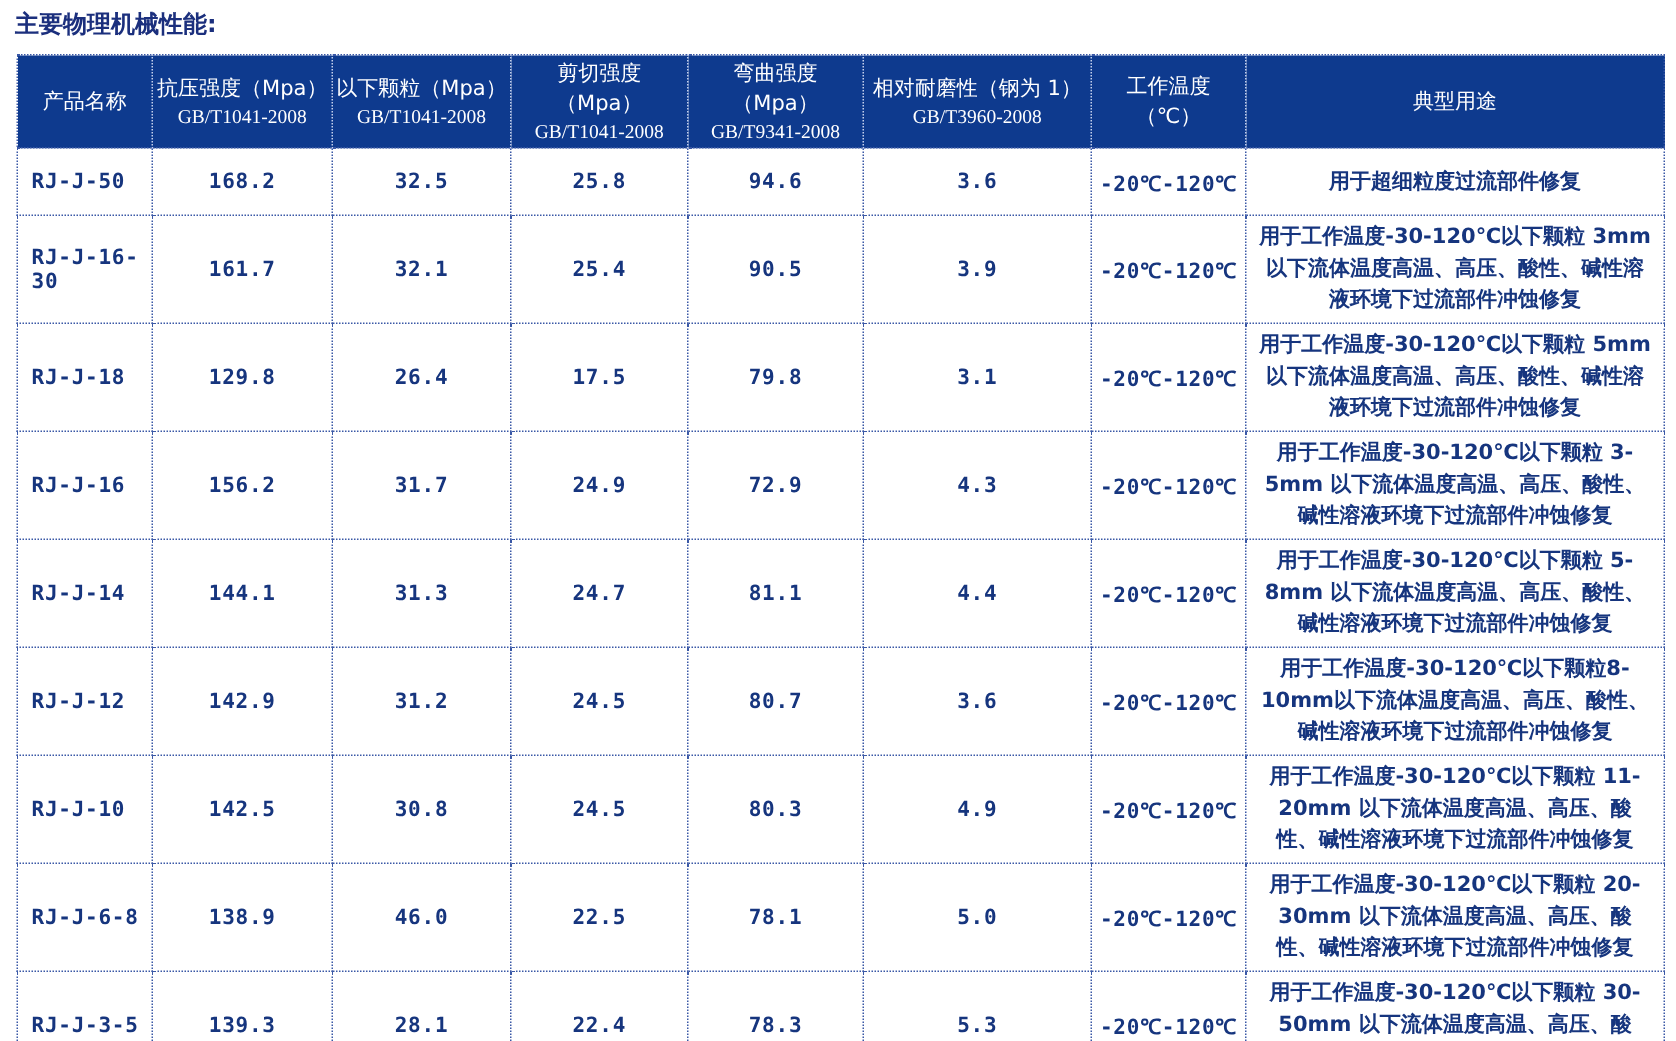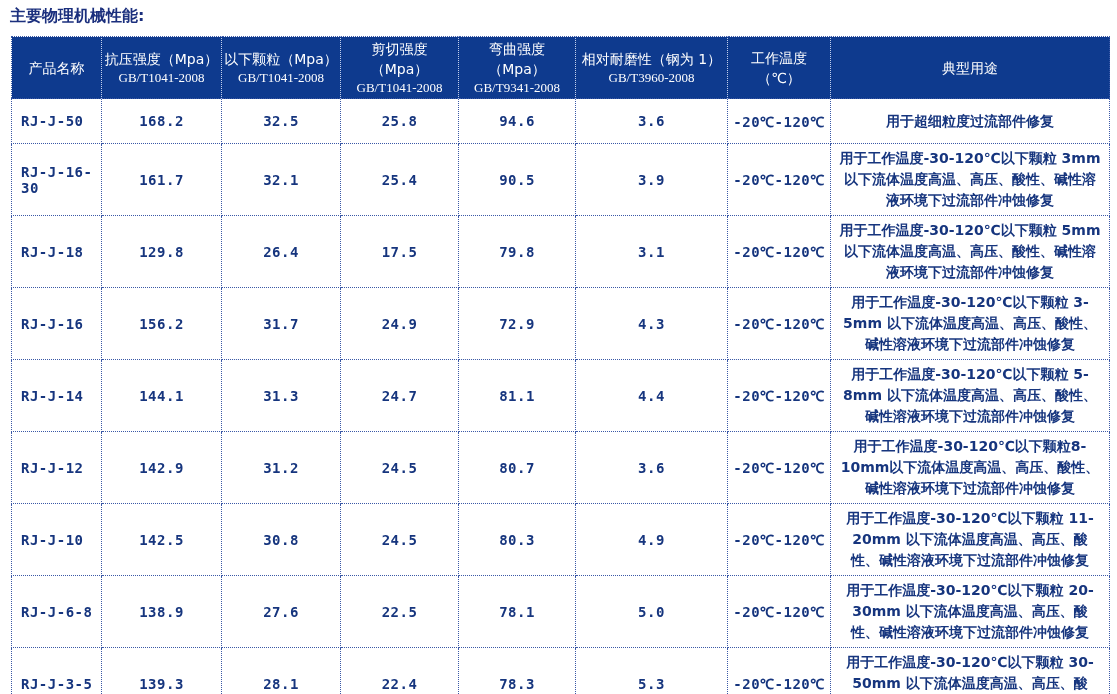--- a/index.html
+++ b/index.html
@@ -201,21 +201,21 @@
           <td class="cell-tensile">30.8</td>
           <td class="cell-shear">24.5</td>
           <td class="cell-bending">80.3</td>
           <td class="cell-wear">4.9</td>
           <td class="cell-temp">-20℃-120℃</td>
           <td class="cell-use">用于工作温度-30-120℃以下颗粒 11-20mm 以下流体温度高温、高压、酸性、碱性溶液环境下过流部件冲蚀修复</td>
         </tr>
         <tr>
           <td class="cell-name">RJ-J-6-8</td>
           <td class="cell-compressive">138.9</td>
-          <td class="cell-tensile">27.6</td>
+          <td class="cell-tensile">46.0</td>
           <td class="cell-shear">22.5</td>
           <td class="cell-bending">78.1</td>
           <td class="cell-wear">5.0</td>
           <td class="cell-temp">-20℃-120℃</td>
           <td class="cell-use">用于工作温度-30-120℃以下颗粒 20-30mm 以下流体温度高温、高压、酸性、碱性溶液环境下过流部件冲蚀修复</td>
         </tr>
         <tr>
           <td class="cell-name">RJ-J-3-5</td>
           <td class="cell-compressive">139.3</td>
           <td class="cell-tensile">28.1</td>

